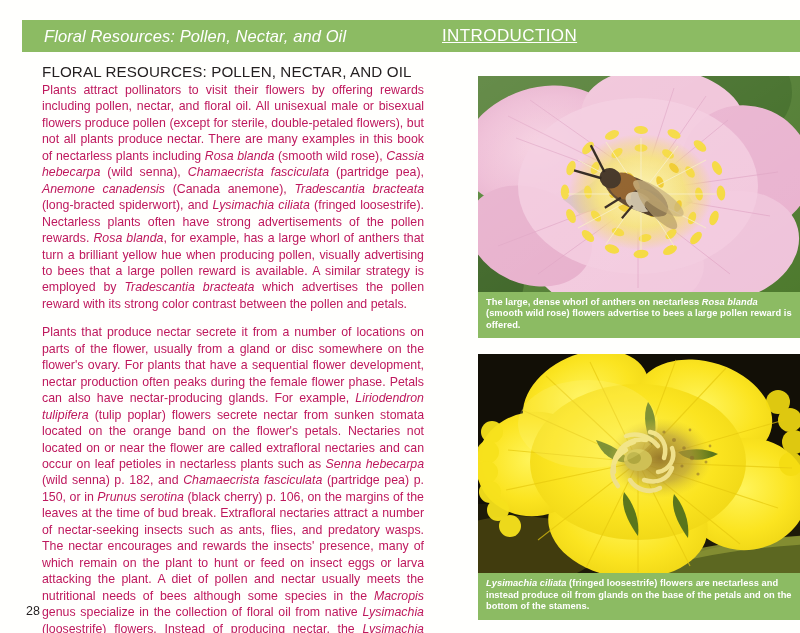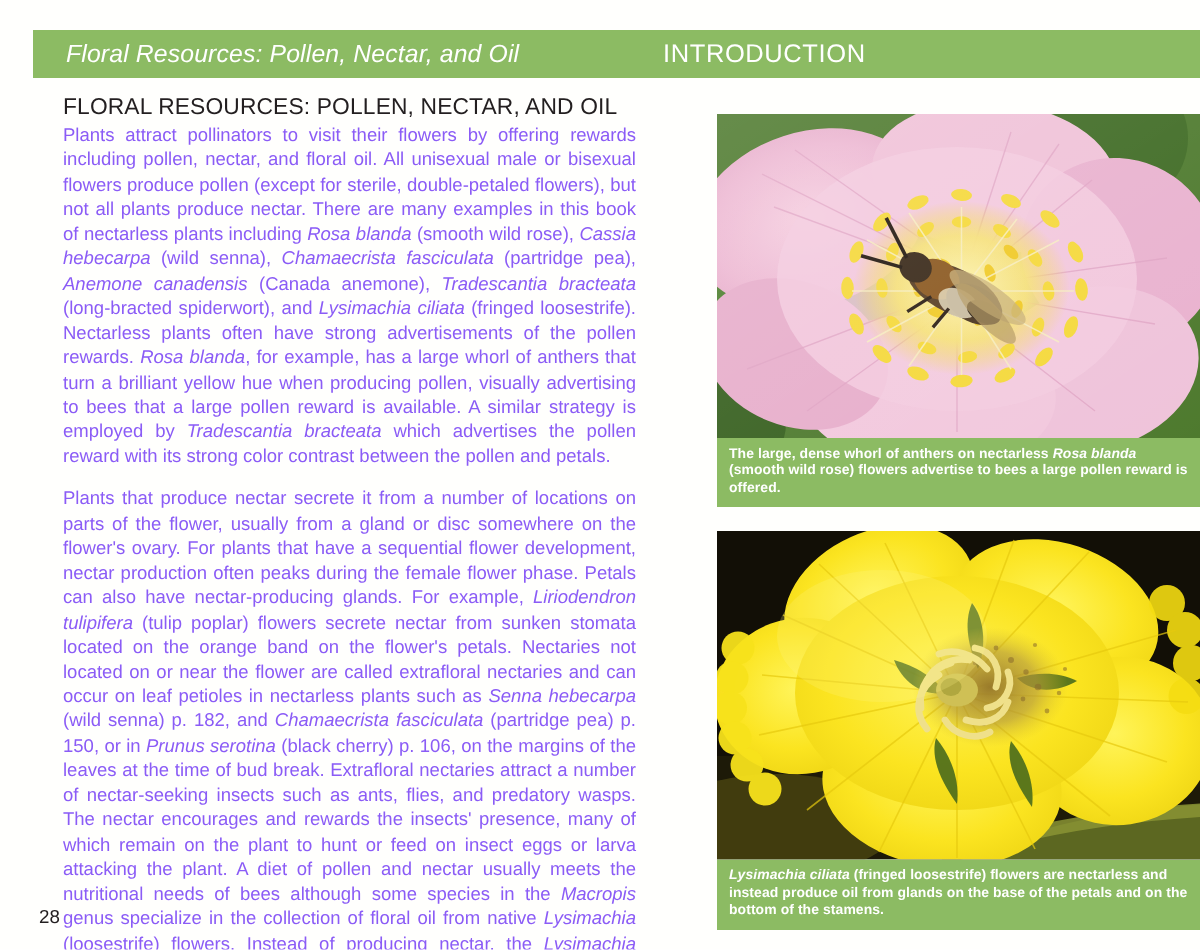--- a/index.html
+++ b/index.html
@@ -36,20 +36,21 @@
     margin-left: 22px;
     white-space: nowrap;
   }
   .header-section-label {
     font-size: 17px;
     color: #ffffff;
     letter-spacing: .4px;
     position: absolute;
     left: 420px;
     white-space: nowrap;
+    text-decoration: underline;
   }
 
   
   .page-body {
     position: absolute;
     left: 0;
     top: 52px;
     width: 800px;
     height: 581px;
   }
@@ -67,21 +68,21 @@
     letter-spacing: .1px;
     margin: 0 0 1px 0;
     font-weight: normal;
     color: #231f20;
   }
   .body-par {
     font-size: 12.35px;
     line-height: 16.45px;
     text-align: justify;
     margin: 0;
-    color: #8b5cf6;
+    color: #be185d;
     hyphens: none;
   }
   .body-par + .body-par {
     margin-top: 12px;
   }
   .body-par i { font-style: italic; }
   .body-par b { font-weight: normal; }
 
   
   .folio {

